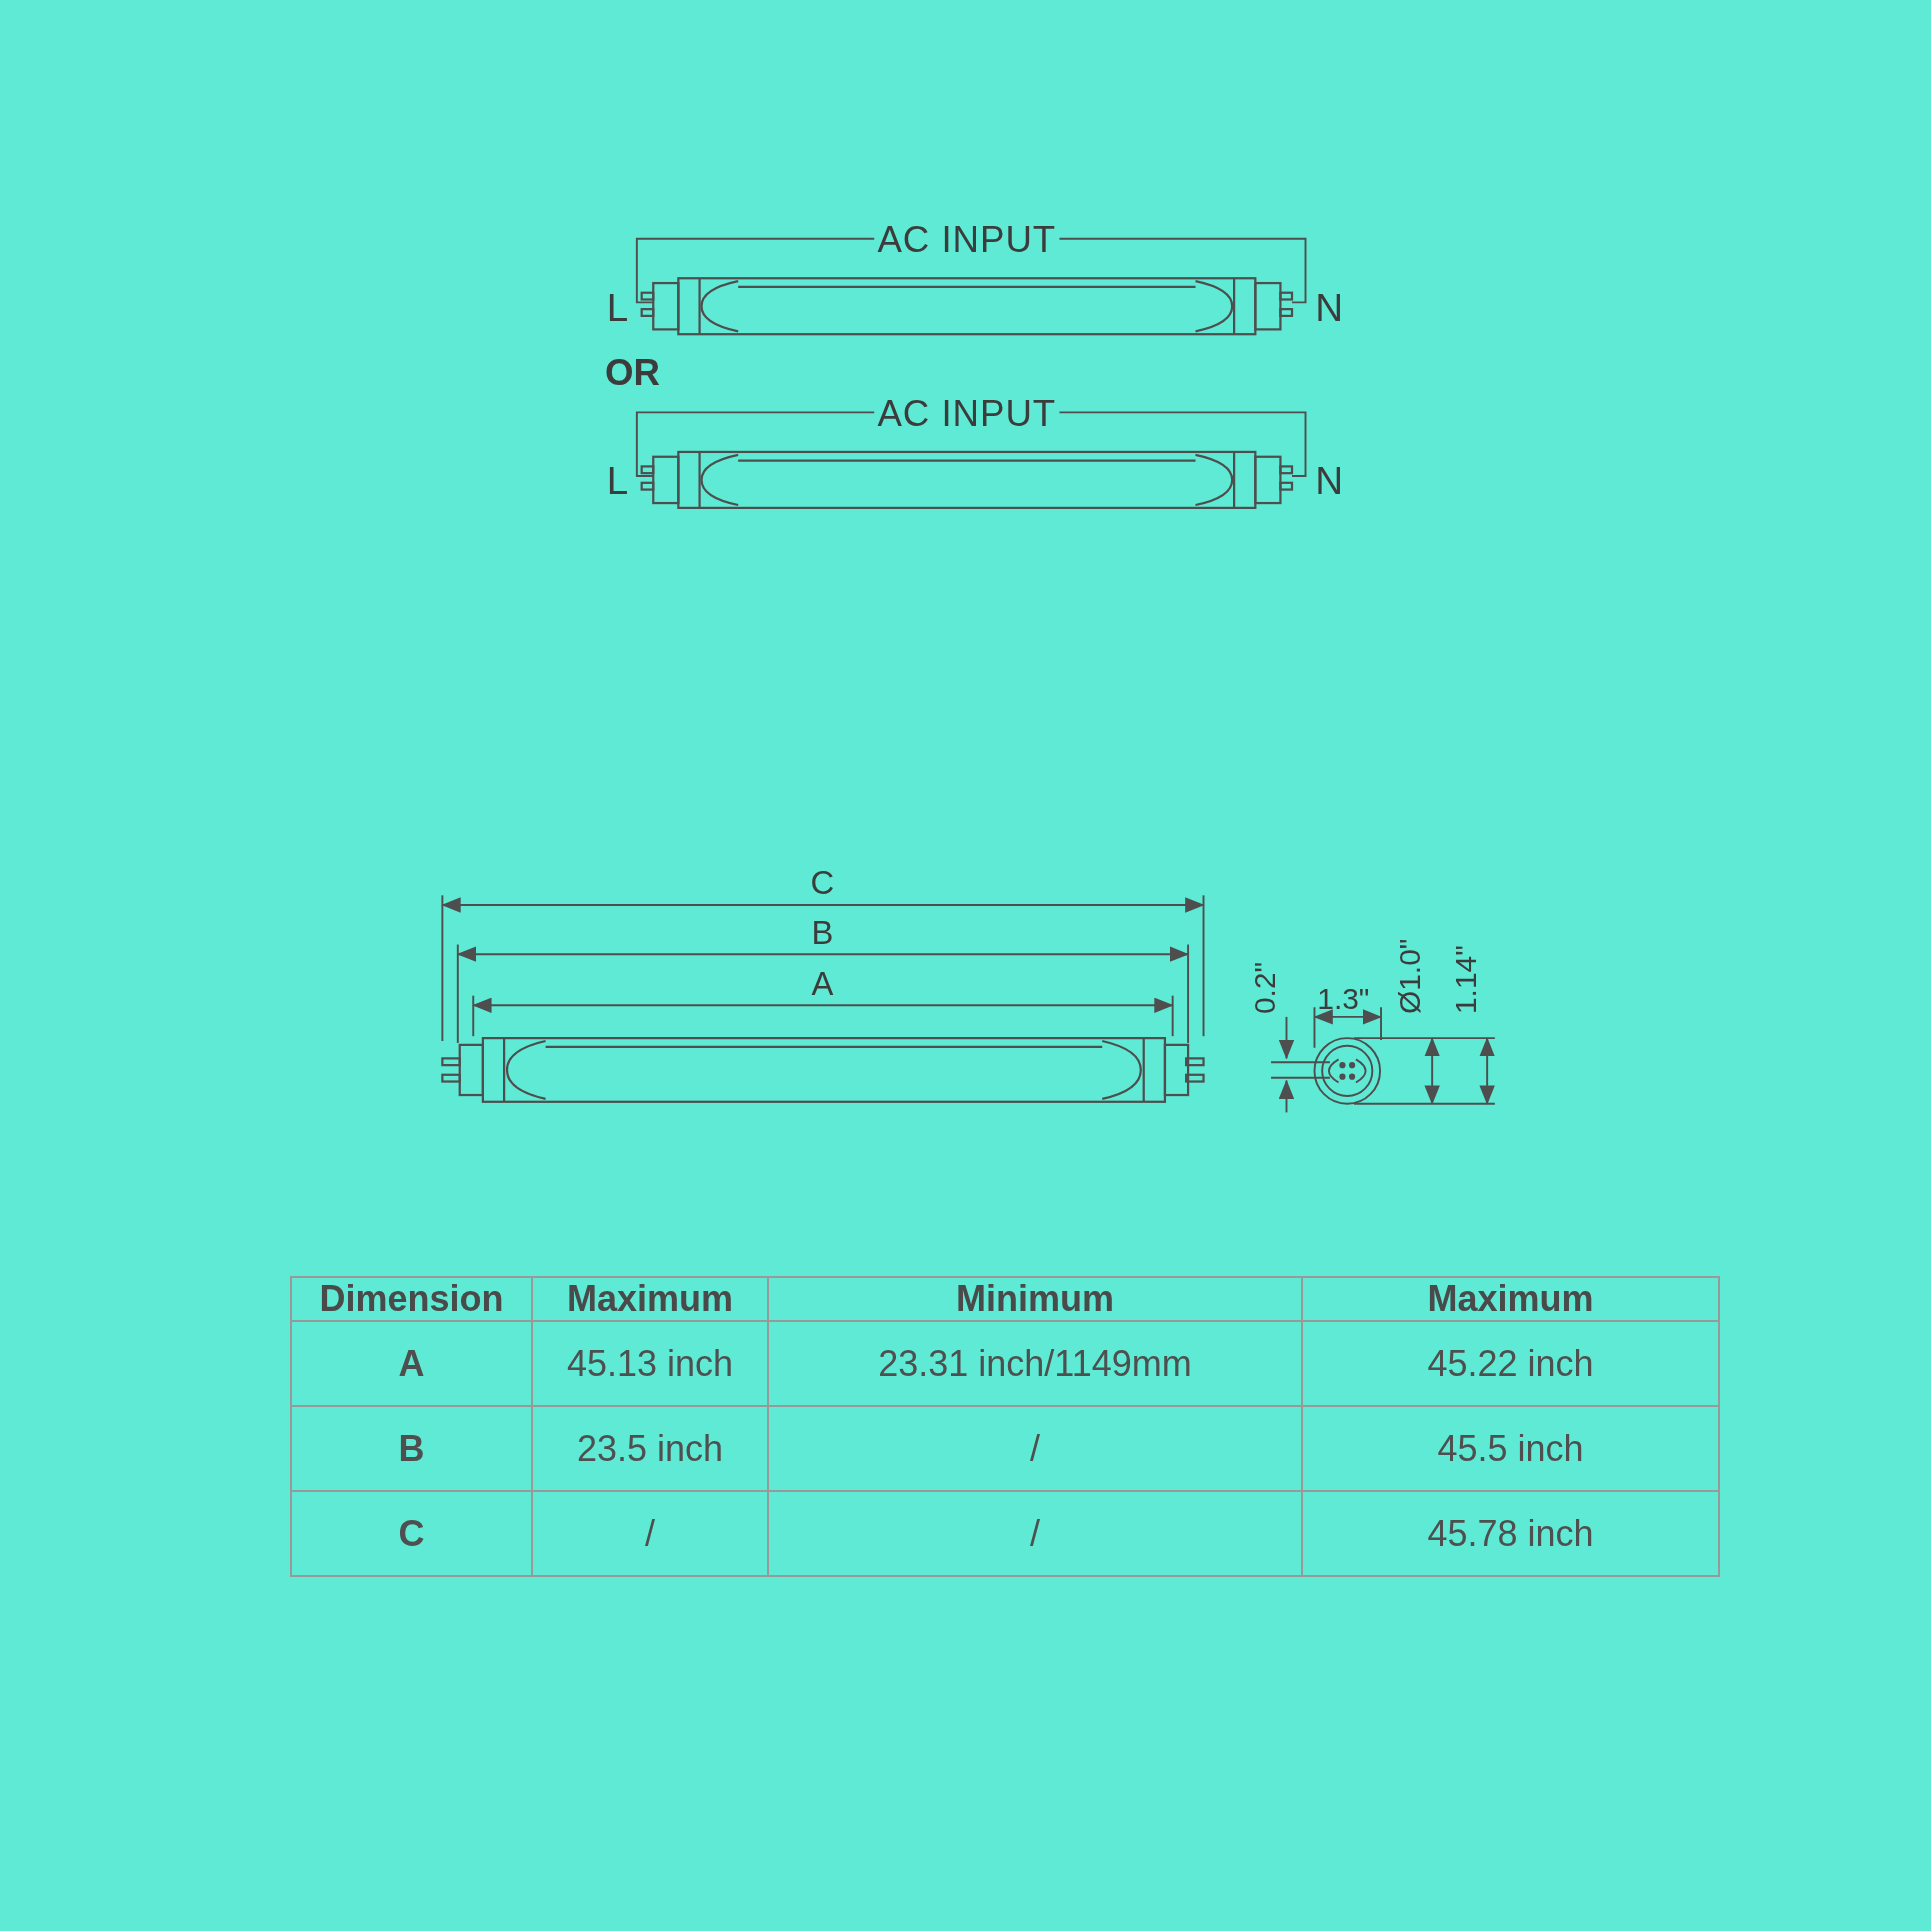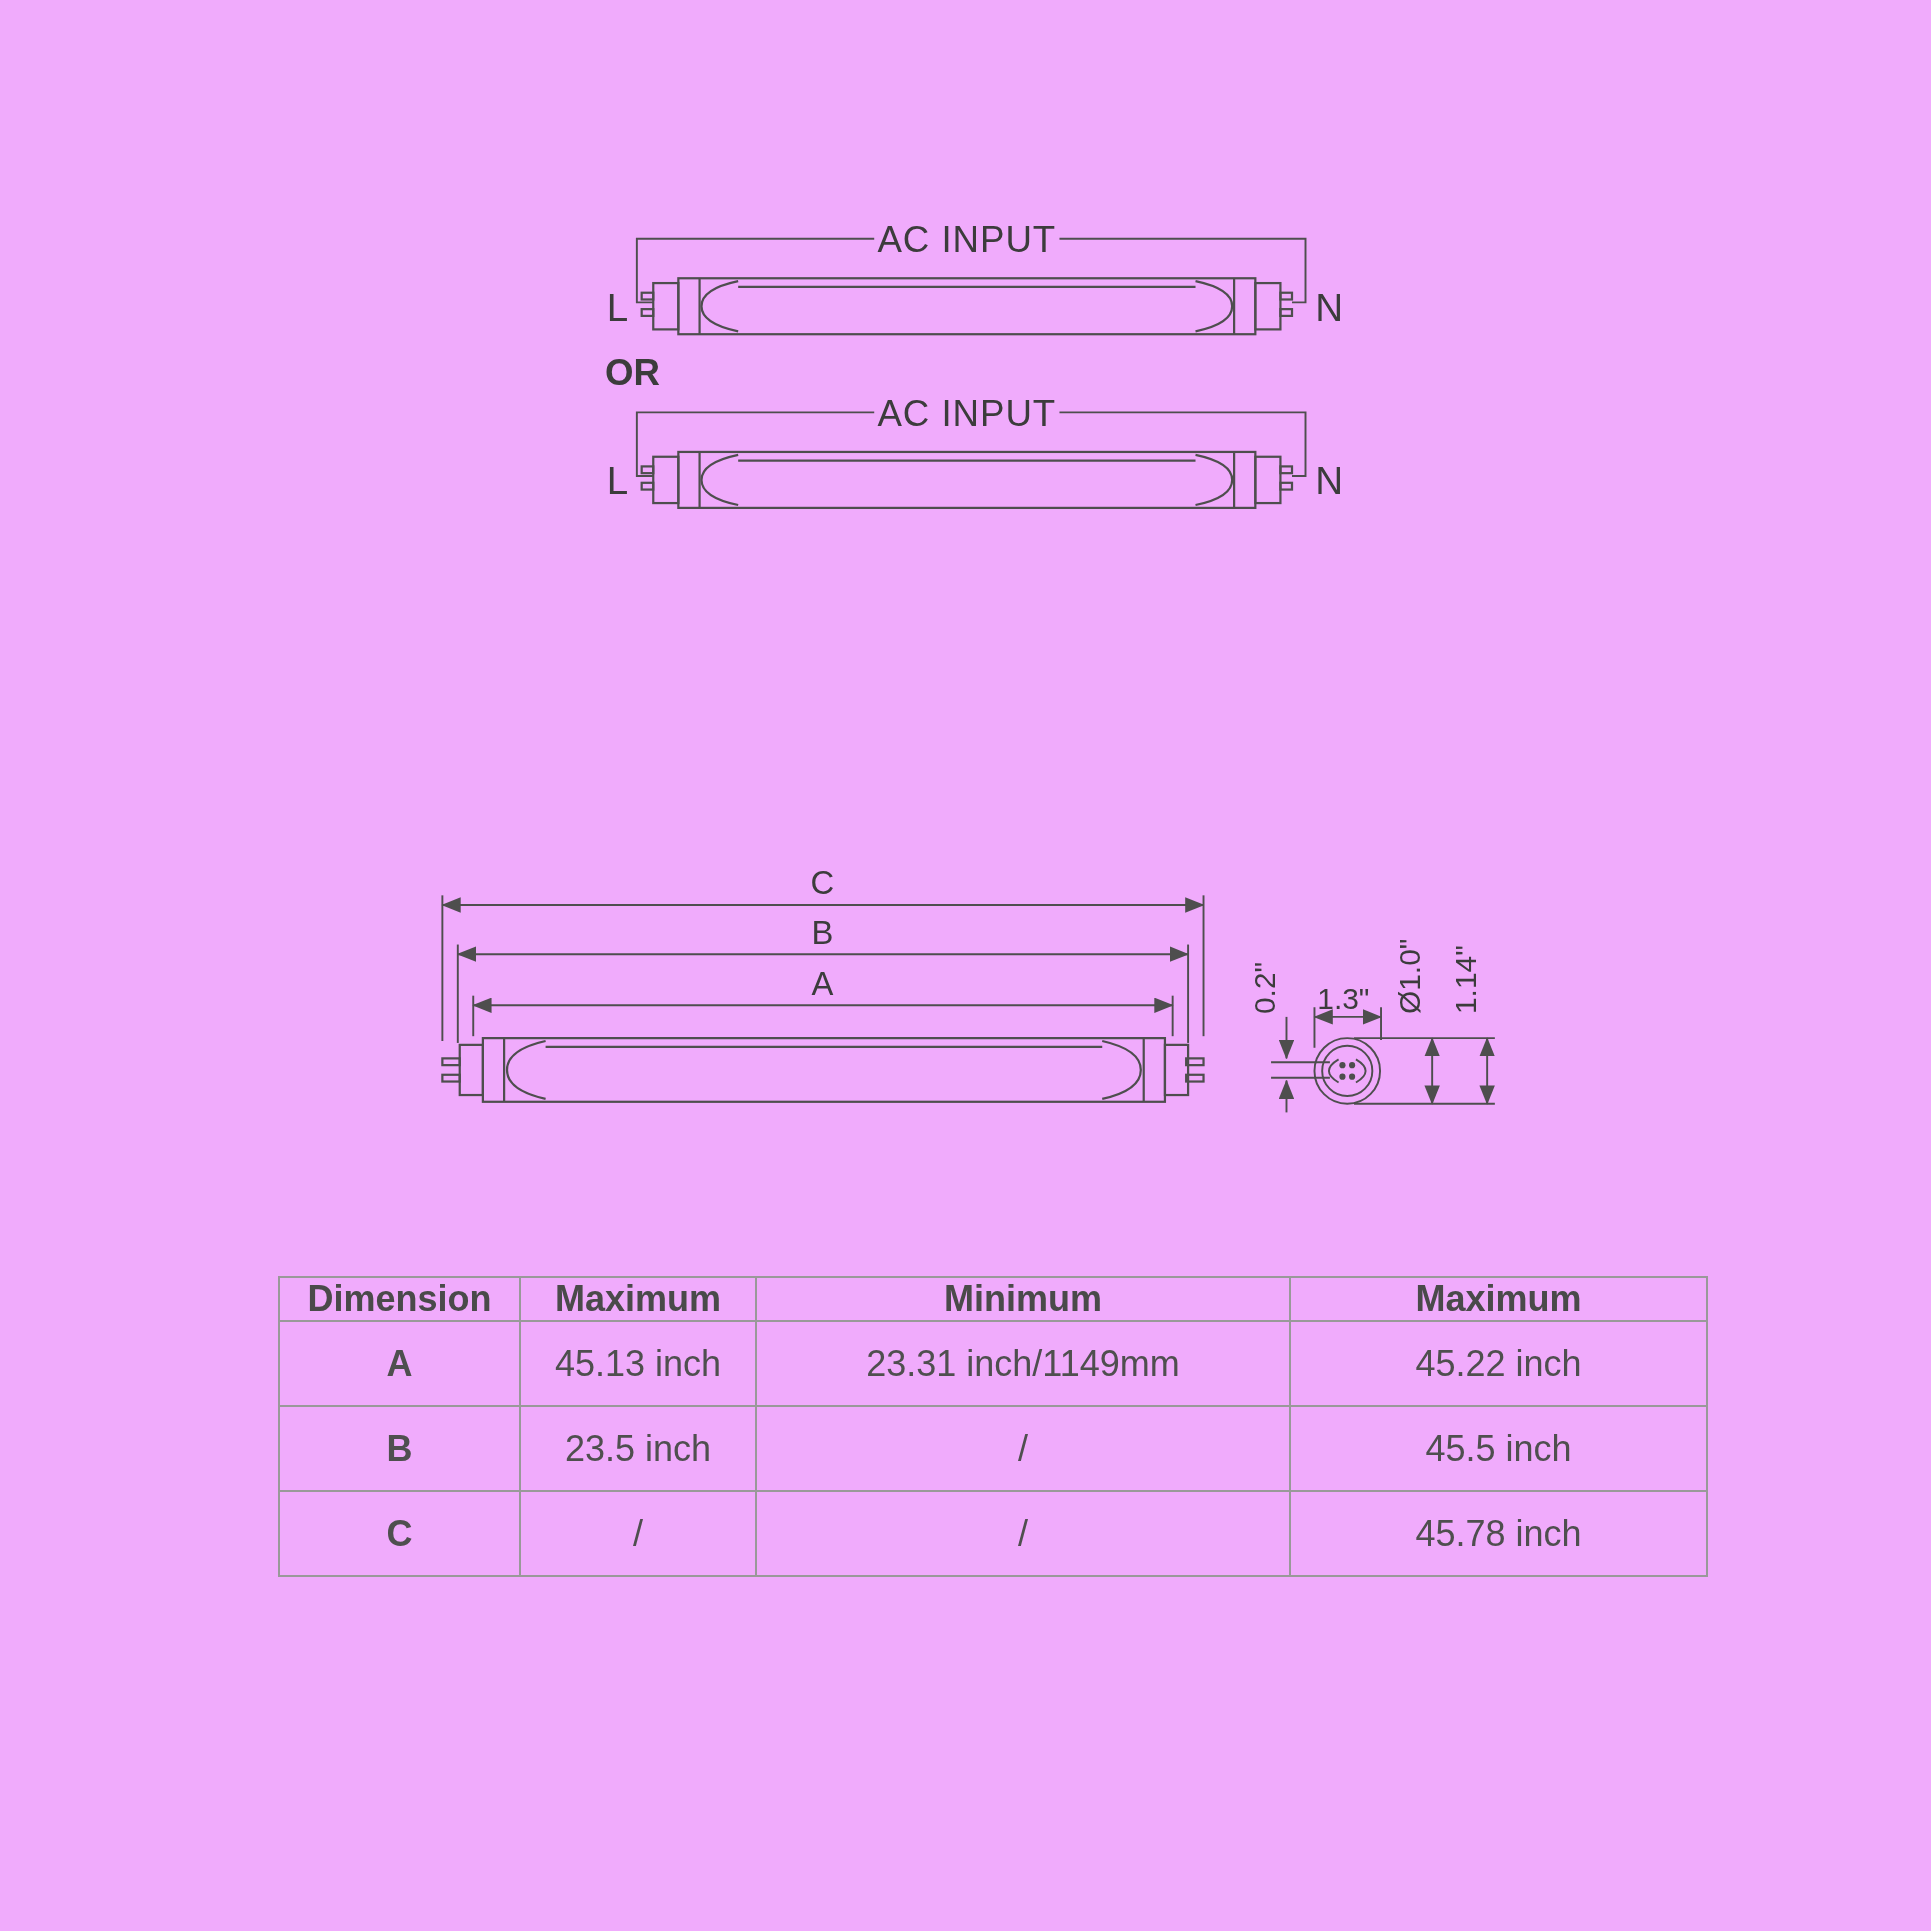--- a/index.html
+++ b/index.html
@@ -1,28 +1,28 @@
 <!DOCTYPE html>
 <html><head>
 <meta charset="utf-8">
 <style>
   html,body{margin:0;padding:0;background:#ffffff;}
   .canvas{
-    position:relative;width:1931px;height:1931px;background:#f0abfc;overflow:hidden;
+    position:relative;width:1931px;height:1931px;background:#5eead4;overflow:hidden;
     font-family:"Liberation Sans", sans-serif;
   }
   svg{position:absolute;overflow:visible;}
   svg text{fill:#3c3c3c;}
   .lbl-ac{font-size:38px;letter-spacing:1px;}
   .lbl-term{font-size:40px;}
   .lbl-or{font-size:38px;font-weight:bold;}
   .lbl-dim{font-size:34px;}
   .lbl-end{font-size:31px;}
   .spec-table{
-    position:absolute;left:278px;top:1276px;width:1428px;height:301px;
+    position:absolute;left:290px;top:1276px;width:1428px;height:301px;
   }
   table.dims{
     border-collapse:collapse;table-layout:fixed;width:100%;height:100%;
     color:#4f4f4f;font-size:36px;
   }
   table.dims th, table.dims td{
     border:2.9px solid #999999;text-align:center;vertical-align:middle;padding:0;
   }
   table.dims th{font-weight:bold;color:#4a4a4a;}
   td.dim-key{font-weight:bold;}

